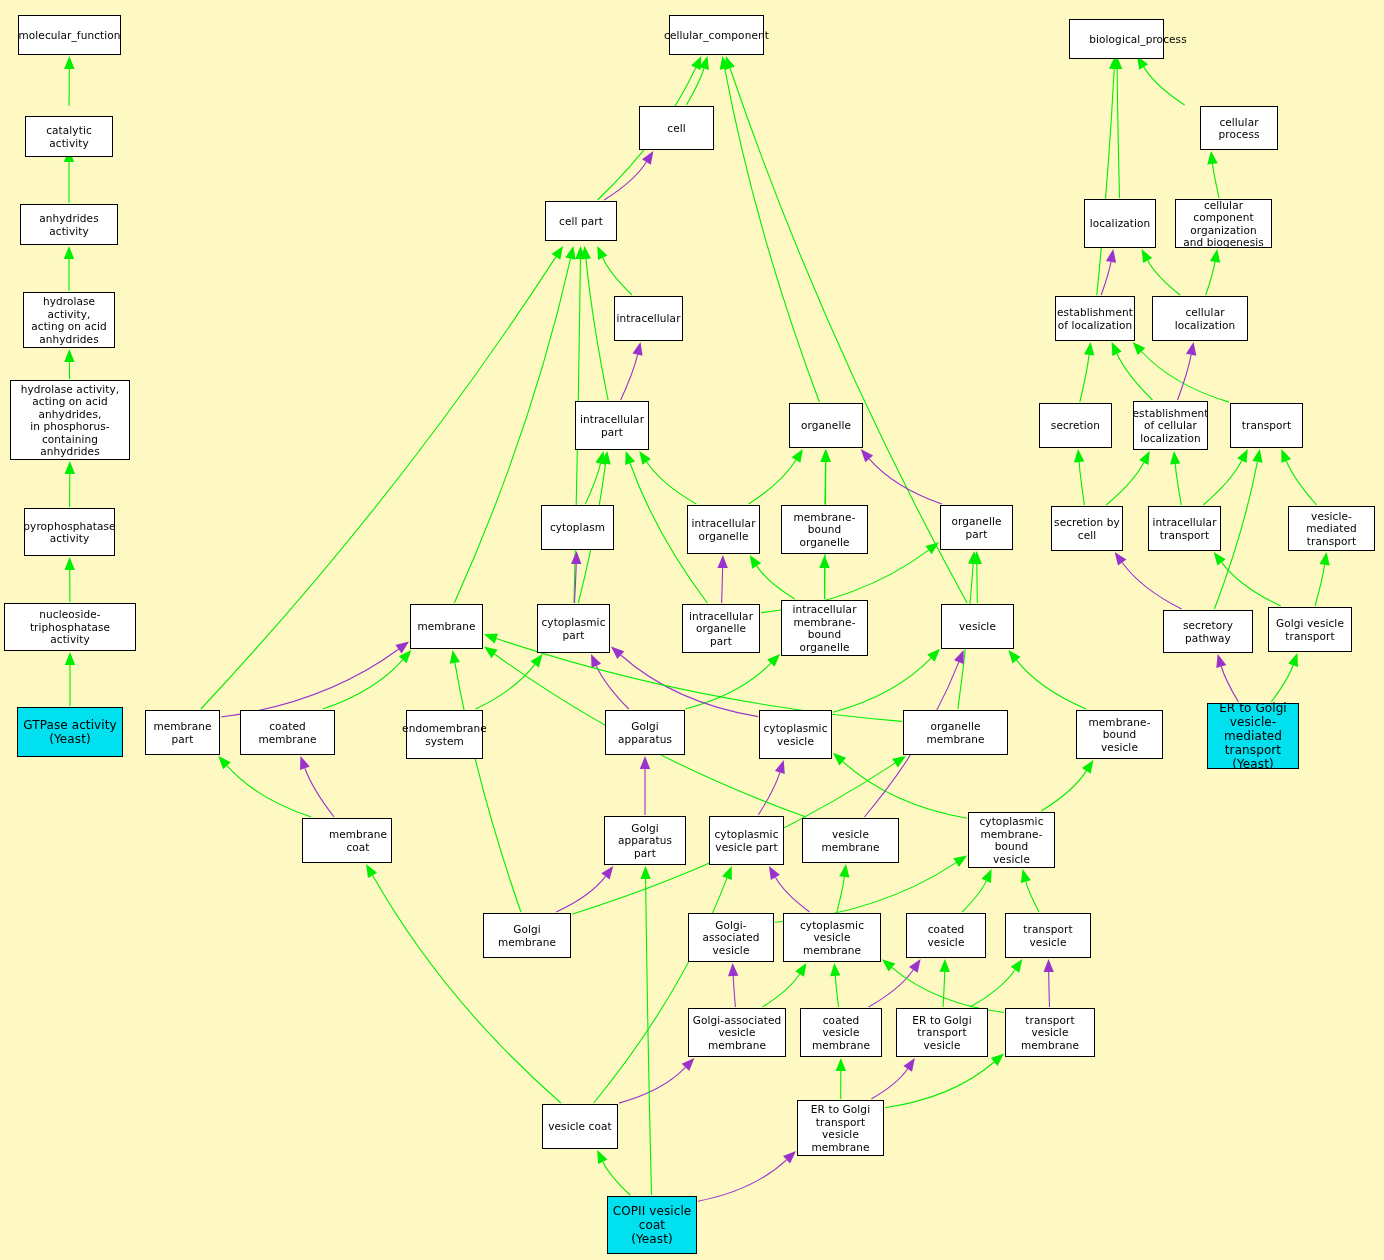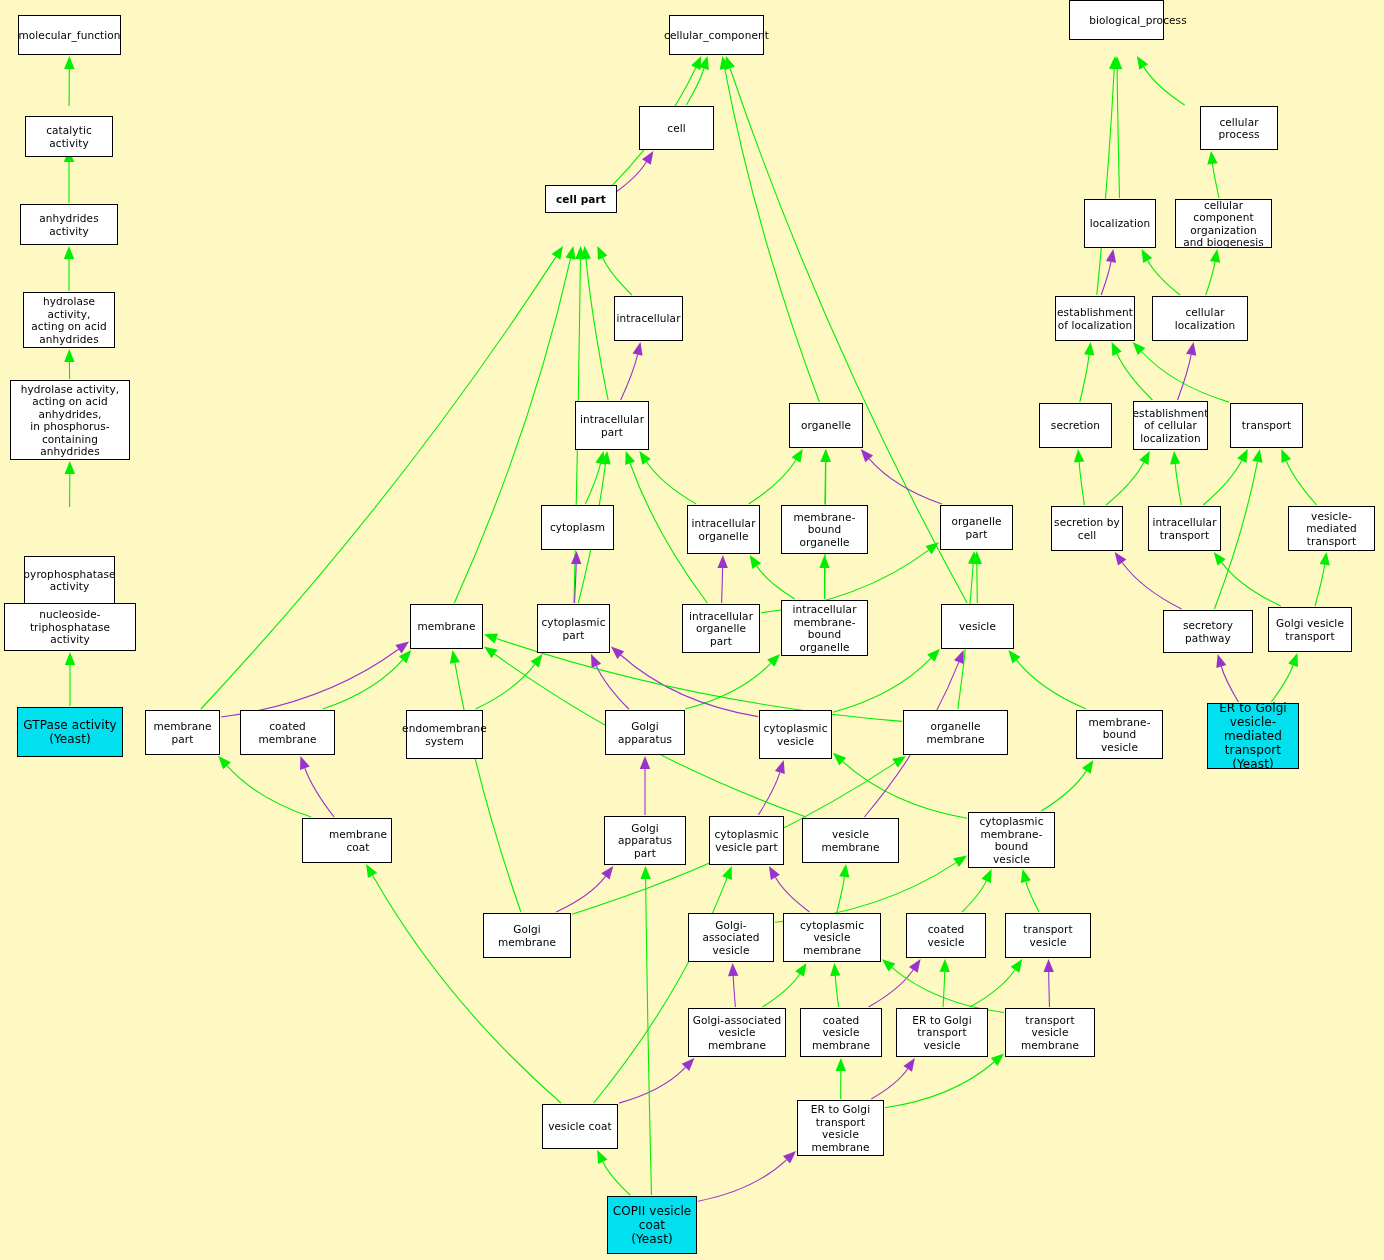--- a/index.html
+++ b/index.html
@@ -251,29 +251,29 @@
     <div class="go-node" style="left: 25px; top: 116px; width: 88px; height: 41px;">catalytic activity</div>
     <div class="go-node" style="left: 20px; top: 204px; width: 98px; height: 41px;">anhydrides activity</div>
     <div class="go-node" style="left: 23px; top: 292px; width: 92px; height: 56px;">hydrolase activity,
 acting on acid
 anhydrides</div>
     <div class="go-node" style="left: 10px; top: 380px; width: 120px; height: 80px;">hydrolase activity,
 acting on acid
 anhydrides,
 in phosphorus-containing
 anhydrides</div>
-    <div class="go-node" style="left: 24px; top: 508px; width: 91px; height: 48px; margin-top: 48px;">pyrophosphatase
+    <div class="go-node" style="left: 24px; top: 508px; width: 91px; height: 48px;">pyrophosphatase
 activity</div>
     <div class="go-node" style="left: 4px; top: 603px; width: 132px; height: 48px;">nucleoside-triphosphatase
 activity</div>
     <div class="go-node highlight" style="left: 17px; top: 707px; width: 106px; height: 50px;">GTPase activity
 (Yeast)</div>
     <div class="go-node" style="left: 669px; top: 15px; width: 95px; height: 40px;">cellular_component</div>
     <div class="go-node" style="left: 639px; top: 106px; width: 75px; height: 44px;">cell</div>
-    <div class="go-node" style="left: 545px; top: 185px; width: 72px; height: 28px; font-weight: bold;">cell part</div>
+    <div class="go-node" style="left: 545px; top: 201px; width: 72px; height: 40px;">cell part</div>
     <div class="go-node" style="left: 614px; top: 296px; width: 69px; height: 45px;">intracellular</div>
     <div class="go-node" style="left: 575px; top: 401px; width: 74px; height: 49px;">intracellular
 part</div>
     <div class="go-node" style="left: 789px; top: 403px; width: 74px; height: 45px;">organelle</div>
     <div class="go-node" style="left: 541px; top: 505px; width: 73px; height: 45px;">cytoplasm</div>
     <div class="go-node" style="left: 687px; top: 505px; width: 73px; height: 49px;">intracellular
 organelle</div>
     <div class="go-node" style="left: 781px; top: 505px; width: 87px; height: 49px;">membrane-bound
 organelle</div>
     <div class="go-node" style="left: 940px; top: 505px; width: 73px; height: 45px;">organelle part</div>
@@ -320,21 +320,21 @@
 transport vesicle</div>
     <div class="go-node" style="left: 1005px; top: 1008px; width: 90px; height: 49px;">transport vesicle
 membrane</div>
     <div class="go-node" style="left: 542px; top: 1104px; width: 76px; height: 45px;">vesicle coat</div>
     <div class="go-node" style="left: 797px; top: 1100px; width: 87px; height: 56px;">ER to Golgi
 transport vesicle
 membrane</div>
     <div class="go-node highlight" style="left: 607px; top: 1196px; width: 90px; height: 58px;">COPII vesicle
 coat
 (Yeast)</div>
-    <div class="go-node" style="left: 1069px; top: 0; width: 95px; height: 40px; padding-left: 45px;">biological_process</div>
+    <div class="go-node" style="left: 1069px; top: 19px; width: 95px; height: 40px; padding-left: 45px;">biological_process</div>
     <div class="go-node" style="left: 1168px; top: 106px; width: 78px; height: 44px; margin-left: 32px;">cellular process</div>
     <div class="go-node" style="left: 1084px; top: 199px; width: 72px; height: 49px;">localization</div>
     <div class="go-node" style="left: 1175px; top: 199px; width: 97px; height: 49px;">cellular component
 organization
 and biogenesis</div>
     <div class="go-node" style="left: 1055px; top: 296px; width: 80px; height: 45px;">establishment
 of localization</div>
     <div class="go-node" style="left: 1152px; top: 296px; width: 96px; height: 45px; padding-left: 12px;">cellular localization</div>
     <div class="go-node" style="left: 1039px; top: 403px; width: 73px; height: 45px;">secretion</div>
     <div class="go-node" style="left: 1133px; top: 401px; width: 75px; height: 49px;">establishment

